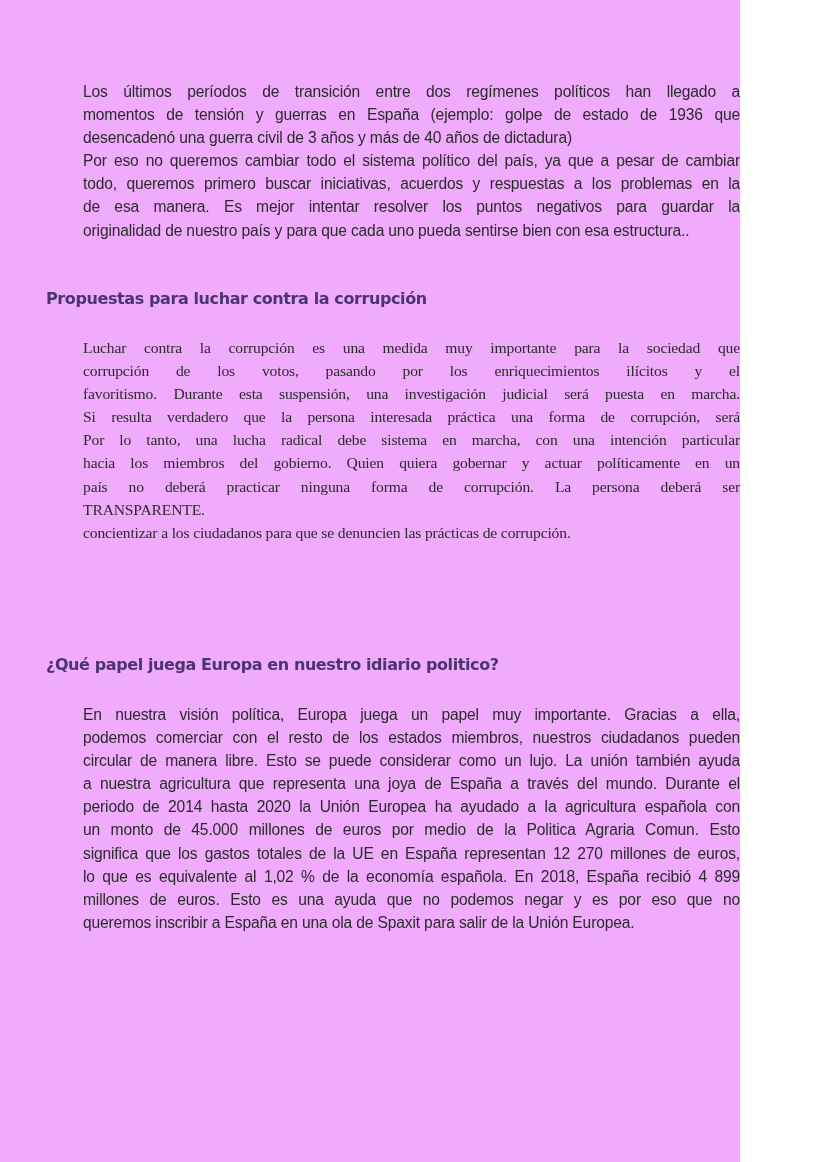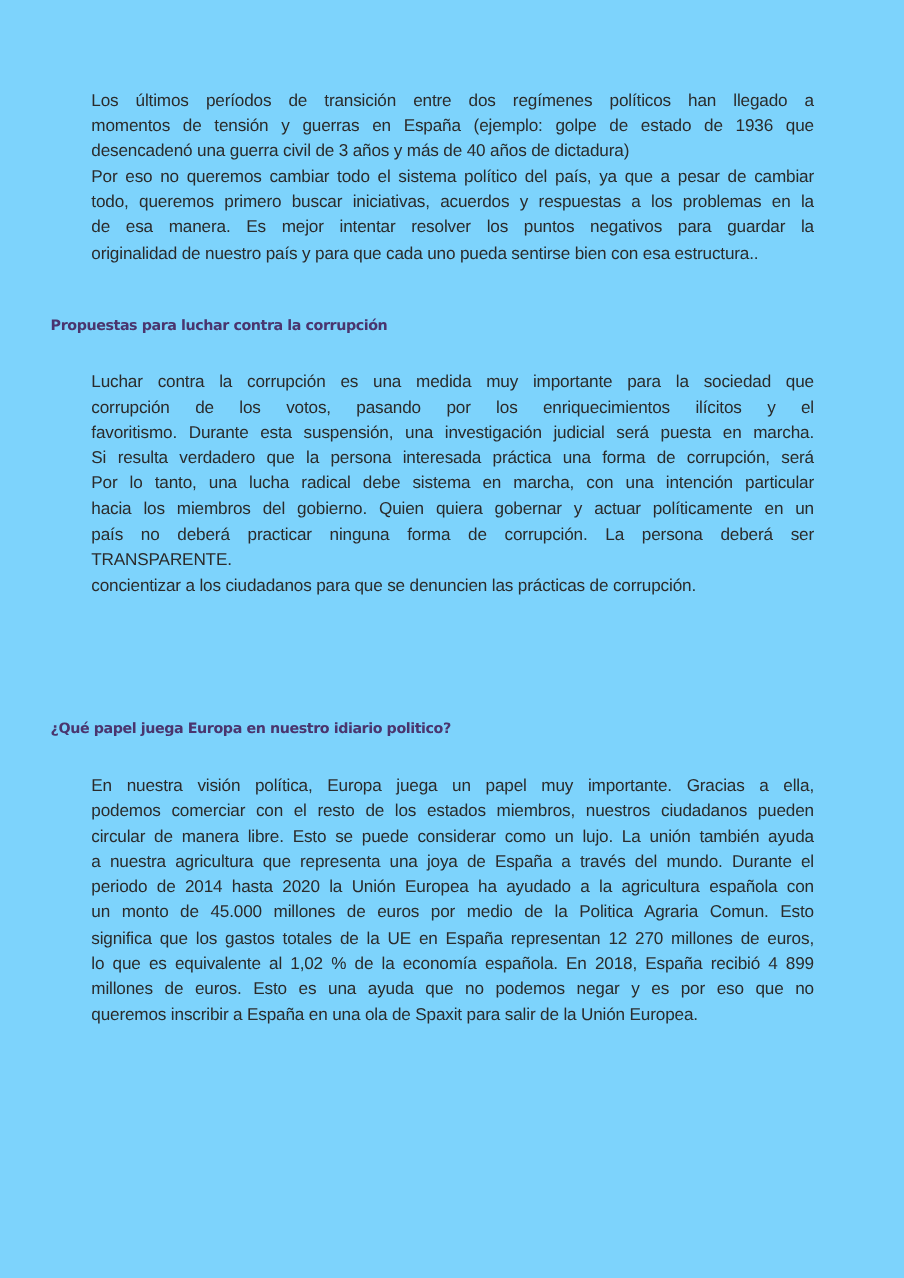--- a/index.html
+++ b/index.html
@@ -10,23 +10,23 @@
     body {
       width: 822px;
       height: 1162px;
       position: relative;
       overflow: hidden;
     }
     .page {
       position: absolute;
       left: 0;
       top: 0;
-      width: 822px;
+      width: 740px;
       height: 1162px;
-      background: #7dd3fc;
+      background: #f0abfc;
     }
     .para {
       position: absolute;
       left: 83px;
       width: 657px;
       font-family: "Liberation Sans", sans-serif;
       font-size: 15.6px;
       line-height: 23.1px;
       color: #2b2b2b;
       text-align: justify;
@@ -40,21 +40,21 @@
       white-space: nowrap;
     }
     .para .line.last {
       text-align-last: left;
     }
     .heading {
       position: absolute;
       left: 46px;
       font-family: "DejaVu Sans", sans-serif;
       font-weight: bold;
-      font-size: 13px;
+      font-size: 16px;
       color: #4a356e;
       margin: 0;
       letter-spacing: -0.4px;
       white-space: nowrap;
     }
   </style>
 </head>
 <body>
 
 <div class="page">
@@ -64,21 +64,21 @@
     <span class="line">momentos de tensión y guerras en España (ejemplo: golpe de estado de 1936 que</span>
     <span class="line last">desencadenó una guerra civil de 3 años y más de 40 años de dictadura)</span>
     <span class="line">Por eso no queremos cambiar todo el sistema político del país, ya que a pesar de cambiar</span>
     <span class="line">todo, queremos primero buscar iniciativas, acuerdos y respuestas a los problemas en la</span>
     <span class="line">de esa manera. Es mejor intentar resolver los puntos negativos para guardar la</span>
     <span class="line last">originalidad de nuestro país y para que cada uno pueda sentirse bien con esa estructura..</span>
   </div>
 
   <h2 class="heading" style="top:289px;">Propuestas para luchar contra la corrupción</h2>
 
-  <div class="para" style="top:336px;">
+  <div class="para" style="top:336px;font-family:Liberation Serif, serif;">
     <span class="line">Luchar contra la corrupción es una medida muy importante para la sociedad que</span>
     <span class="line">corrupción de los votos, pasando por los enriquecimientos ilícitos y el</span>
     <span class="line">favoritismo. Durante esta suspensión, una investigación judicial será puesta en marcha.</span>
     <span class="line">Si resulta verdadero que la persona interesada práctica una forma de corrupción, será</span>
     <span class="line">Por lo tanto, una lucha radical debe sistema en marcha, con una intención particular</span>
     <span class="line">hacia los miembros del gobierno. Quien quiera  gobernar y actuar políticamente en un</span>
     <span class="line">país no deberá practicar ninguna forma de corrupción. La persona deberá ser</span>
     <span class="line last">TRANSPARENTE.</span>
     <span class="line last">concientizar a los ciudadanos para que se denuncien las prácticas de corrupción.</span>
   </div>

